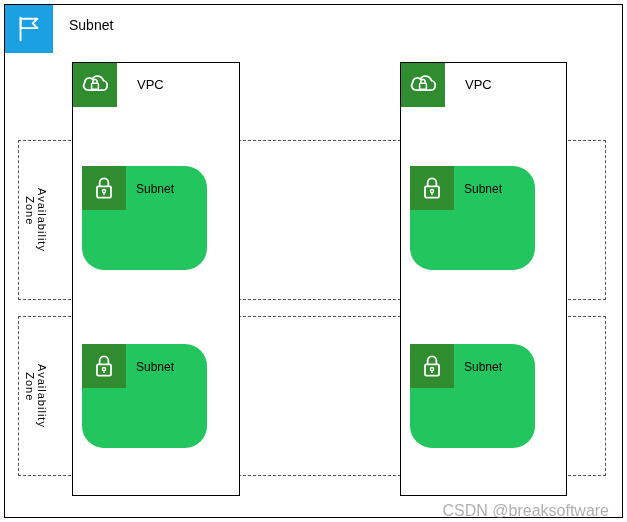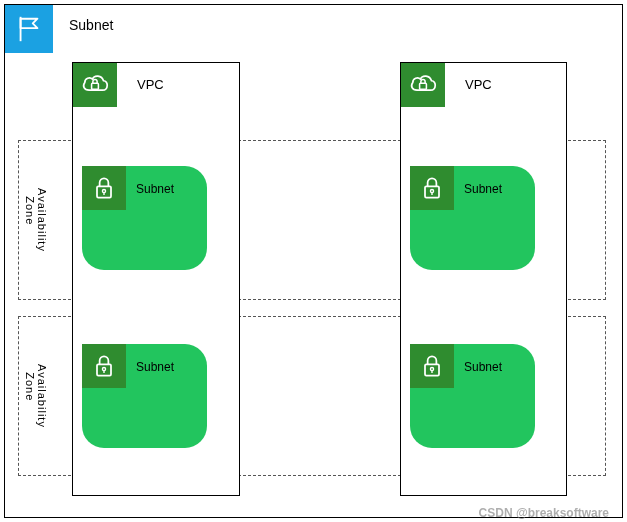--- a/index.html
+++ b/index.html
@@ -85,25 +85,24 @@
     background: #2f8c2f;
     display:flex; align-items:center; justify-content:center;
   }
   .subnet-label {
     position: absolute; left: 54px; top: 16px;
     font-size: 12px;
   }
   .watermark {
     position: absolute;
     right: 18px; bottom: 2px;
-    font-size: 12px;
+    font-size: 16px;
     color: rgba(120,120,120,0.6);
     z-index: 20;
     pointer-events: none;
-    font-weight: bold;
   }
   .vpc, .subnet { z-index: 3; }
   .region-box { z-index: 0; }
   .az { z-index: 1; }
   svg { display:block; }
 </style>
 </head>
 <body>
 
 <div class="region-box">

